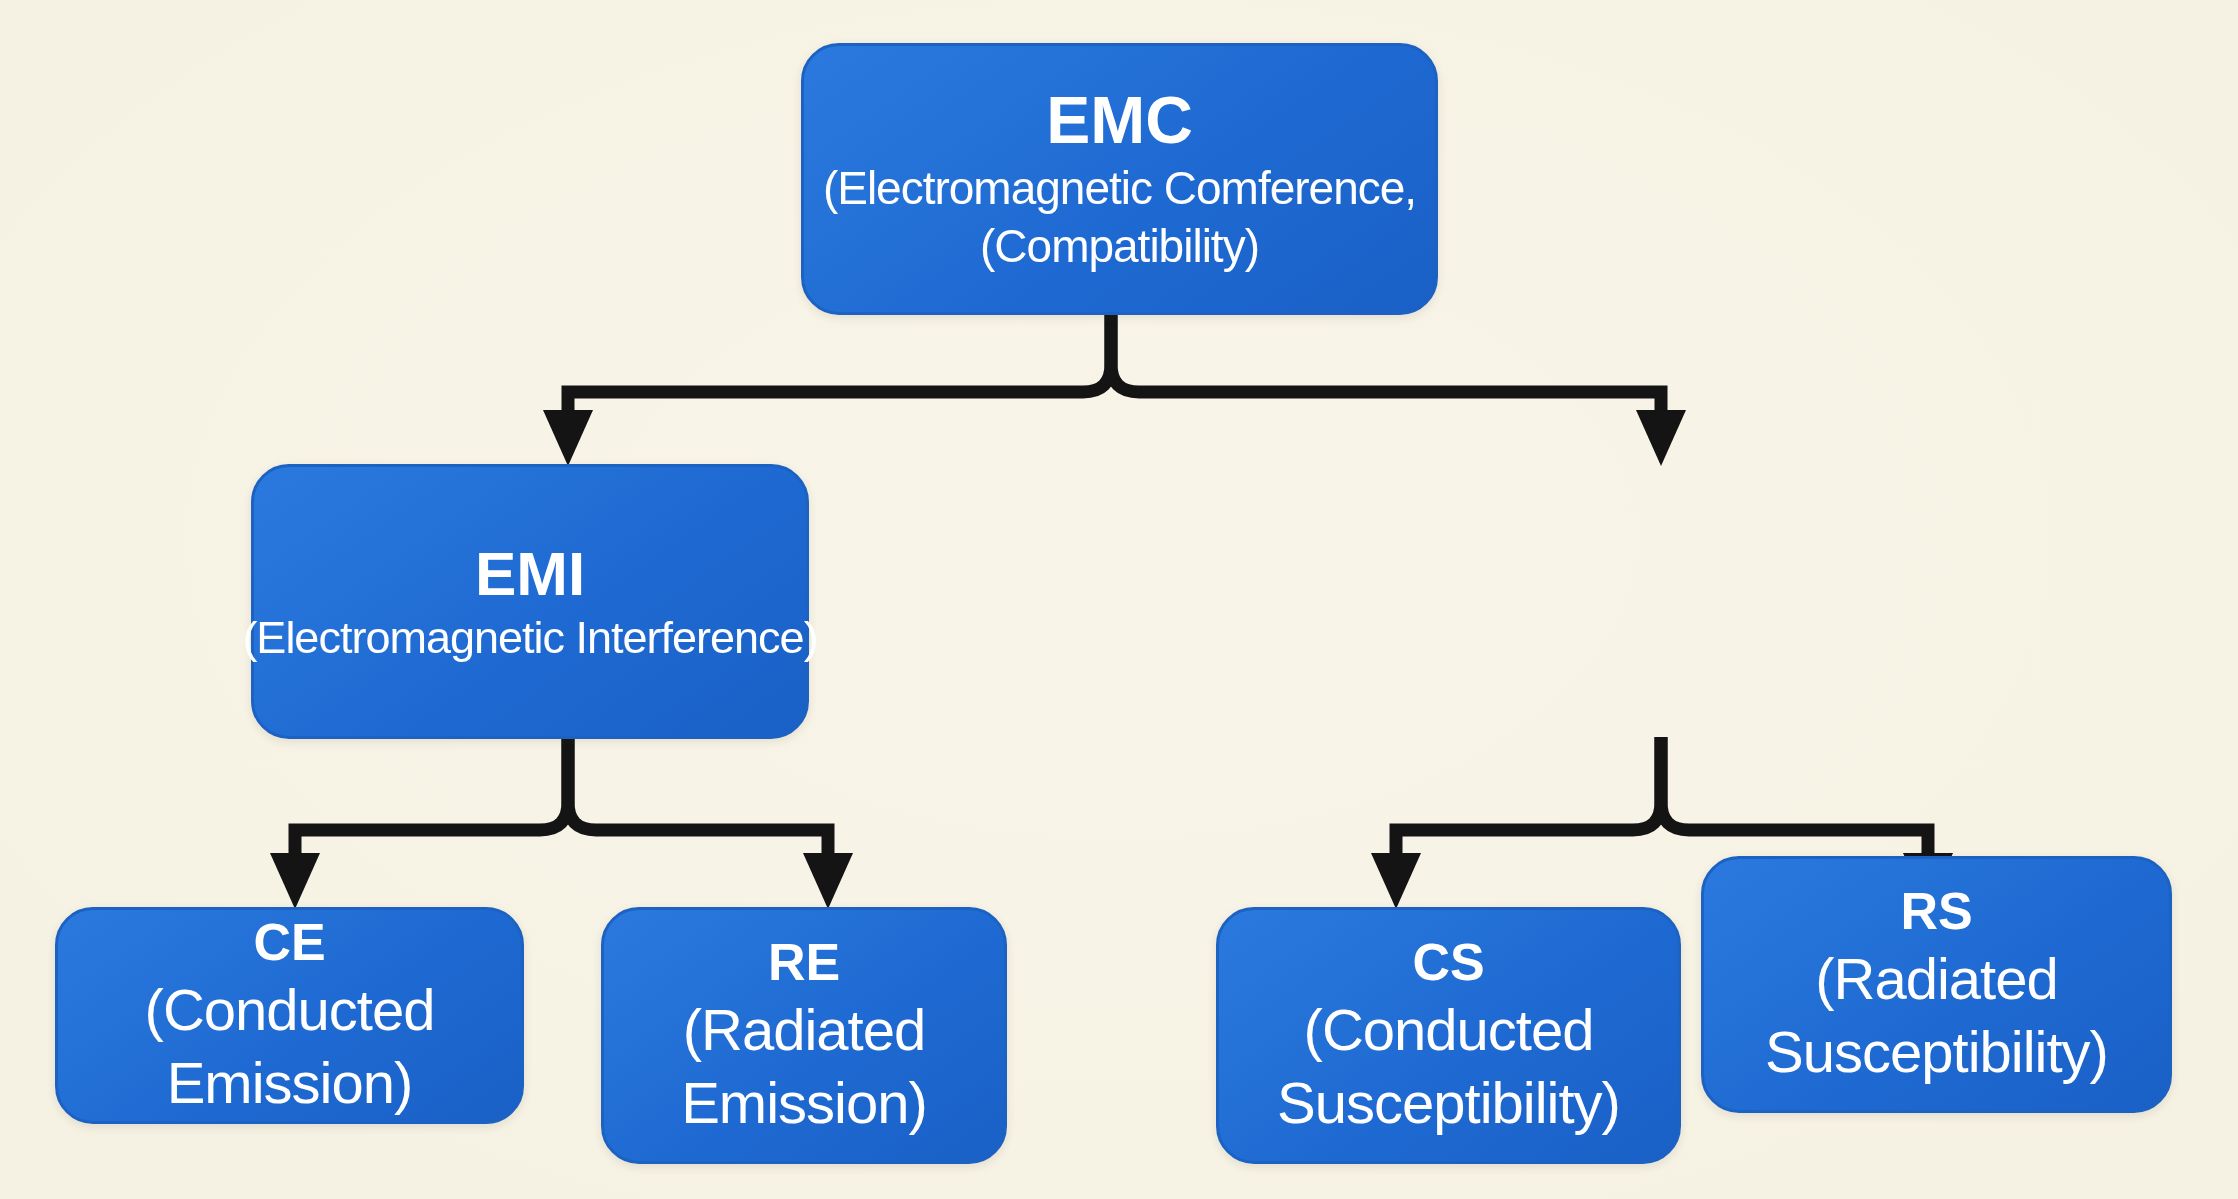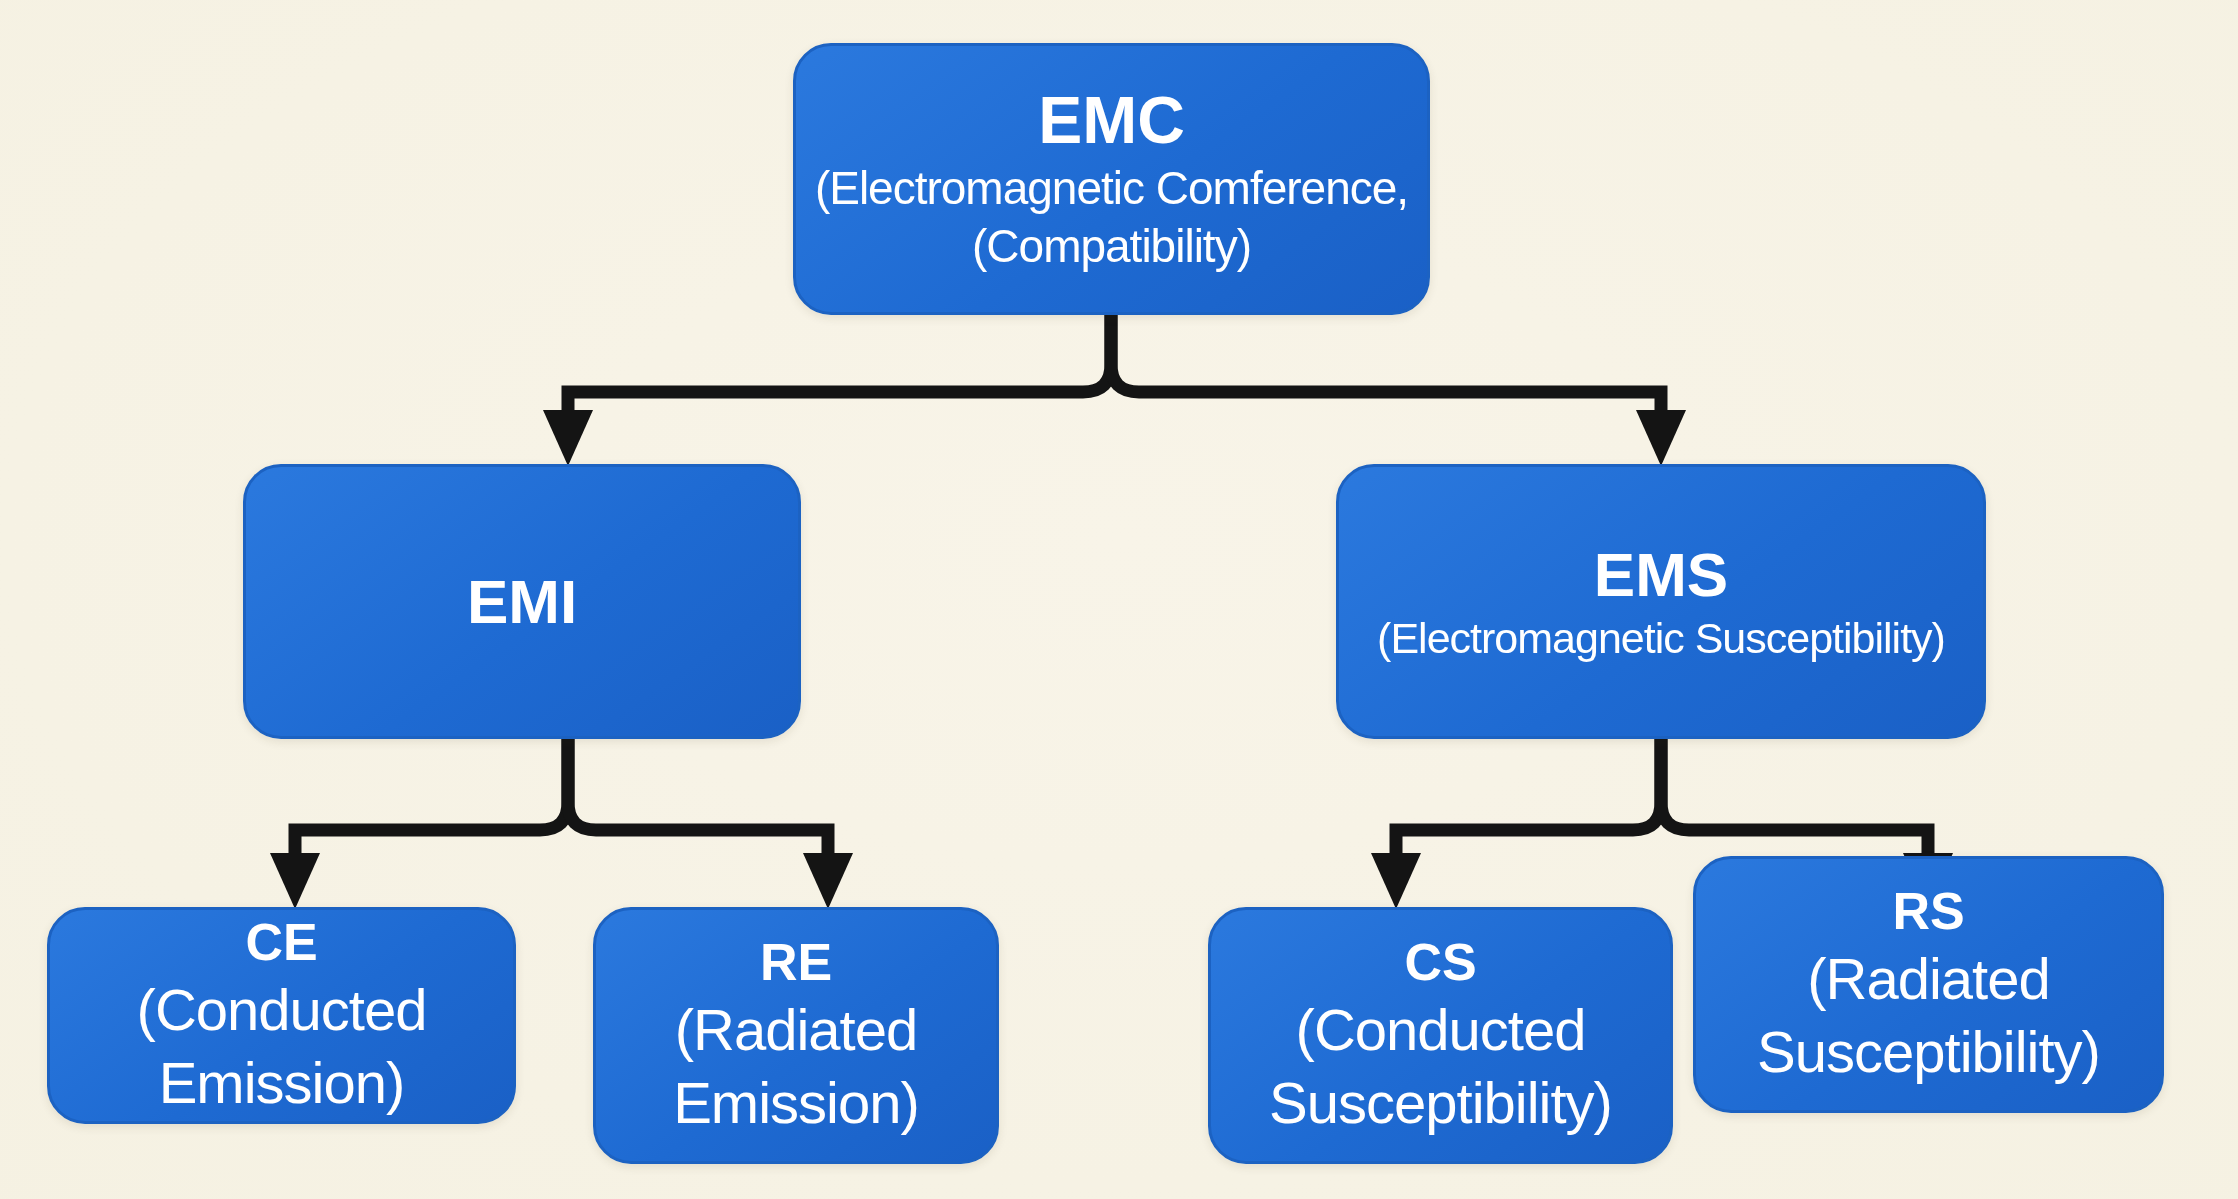--- a/index.html
+++ b/index.html
@@ -26,20 +26,21 @@
     background: linear-gradient(145deg, #2b79de 0%, #1e6ad2 55%, #1a60c6 100%);
     border: 3px solid #1c62c2;
     border-radius: 38px;
     color: #ffffff;
     display: flex;
     flex-direction: column;
     align-items: center;
     justify-content: center;
     text-align: center;
     box-shadow: 0 3px 10px rgba(60,50,20,0.10);
+    margin-left: 8px;
   }
   .abbr {
     font-weight: 700;
     line-height: 1.18;
     white-space: nowrap;
   }
   .sub {
     font-weight: 400;
     line-height: 1.26;
     white-space: nowrap;
@@ -91,26 +92,23 @@
   </svg>
 
   <div class="node" id="node-emc">
     <div class="abbr">EMC</div>
     <div class="sub">(Electromagnetic Comference,</div>
     <div class="sub">(Compatibility)</div>
   </div>
 
   <div class="node" id="node-emi">
     <div class="abbr">EMI</div>
+    <div class="sub">(Electromagnetic Interference)</div>
   </div>
 
-  <div class="node" id="node-ems">
-    <div class="abbr">EMS</div>
-    <div class="sub">(Electromagnetic Susceptibility)</div>
-  </div>
 
   <div class="node" id="node-ce">
     <div class="abbr">CE</div>
     <div class="sub">(Conducted</div>
     <div class="sub">Emission)</div>
   </div>
 
   <div class="node" id="node-re">
     <div class="abbr">RE</div>
     <div class="sub">(Radiated</div>

